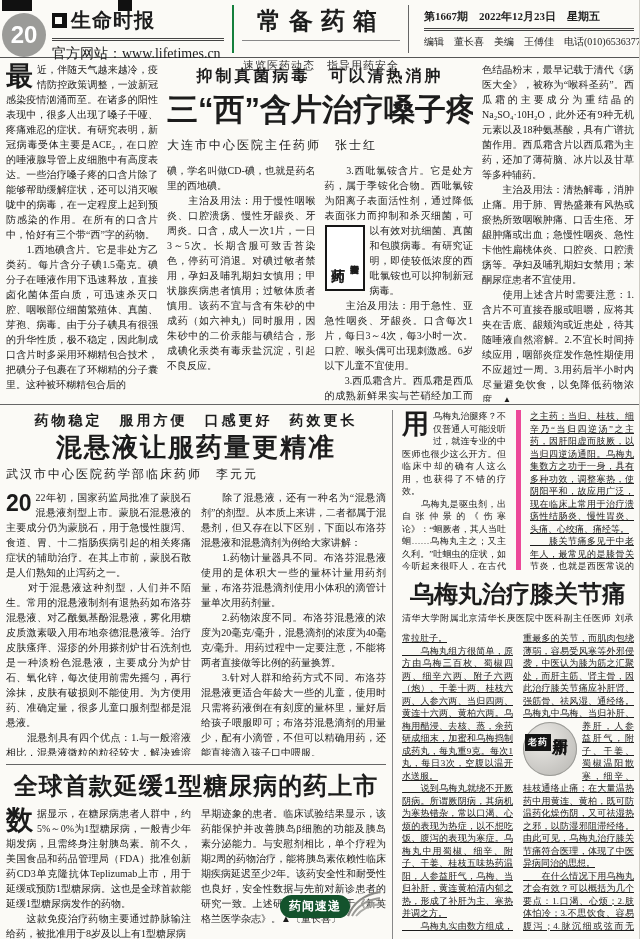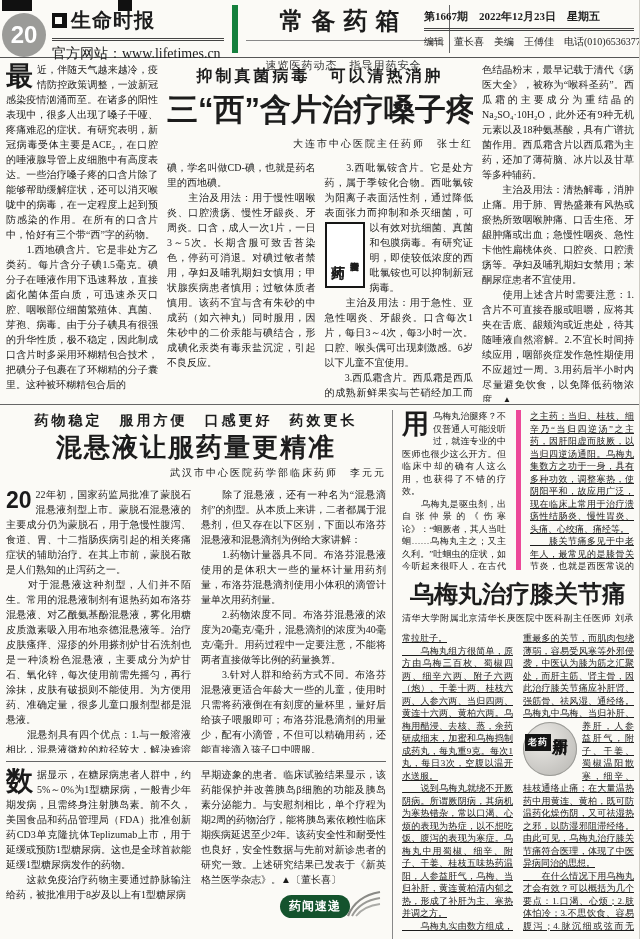--- a/index.html
+++ b/index.html
@@ -21,35 +21,35 @@
     background:#9b9b98; color:#fff; display:flex; align-items:center; justify-content:center;
     font:700 24px "Liberation Sans",sans-serif;
   }
   .mast { position:absolute; left:52px; top:7px; width:172px; }
   .logo-row { display:flex; align-items:center; gap:4px; }
   .logo-icon { width:15px; height:15px; background:#111; position:relative; display:inline-block; }
   .logo-icon::after { content:""; position:absolute; left:3px; top:4px; width:7px; height:7px; background:#fbfaf6; }
   .logo-text { font:700 20px "Liberation Serif",serif; letter-spacing:1px;text-align:center; }
   .site { margin-top:4px; border-top:3px double #444; padding-top:4px; font-size:14px; color:#222; }
   .section-box {
-    position:absolute; left:232px; top:5px; width:218px; height:48px;
-    border-left:6px solid #15803d; border-right:1px solid #666; text-align:center; padding:0 8px;
+    position:absolute; left:232px; top:5px; width:177px; height:48px;
+    border-left:2px solid #15803d; border-right:1px solid #666; text-align:center; padding:0 8px;
   }
   .section-title { font:700 24px "Liberation Sans",sans-serif; letter-spacing:8px; white-space:nowrap; }
   .section-sub { font-size:11px; color:#333; border-top:1px solid #888; margin-top:3px; padding-top:17px; letter-spacing:1px; white-space:nowrap; }
   .issue-box { position:absolute; left:424px; top:9px; width:210px; }
   .issue { font-size:11px; font-weight:600; white-space:nowrap; }
   .staff { margin-top:4px; border-top:3px double #444; padding-top:4px; font-size:10px; white-space:nowrap; }
 
   
   .bt { font-size:10px; line-height:15px; text-align:justify; white-space:pre-wrap; color:#1b1b1b; }
   .bt-sm { font-size:9px; line-height:12.5px; text-align:justify; white-space:pre-wrap; color:#1b1b1b; }
   .dropcap { float:left; font:700 27px/26px "Liberation Serif",serif; margin:1px 4px 0 0; }
   .dropcap-num { float:left; font:700 23px/22px "Liberation Sans",sans-serif; margin:2px 4px 0 0; }
-  .byline { text-align:right; font-size:10px; letter-spacing:2px; color:#222; }
+  .byline { text-align:left; font-size:12px; letter-spacing:2px; color:#222; }
 
   
   #art1 { position:absolute; left:6px; top:62px; width:628px; height:340px; display:flex; gap:9px; }
   .a1side { width:152px; overflow:hidden; }
   .a1center { flex:1; display:flex; flex-direction:column; overflow:hidden; }
   .kicker1 { text-align:center; font:700 16px "Liberation Sans",sans-serif; letter-spacing:3px; margin:4px 0 2px; white-space:nowrap; }
   .title1 { text-align:center; font:900 31px/38px "Liberation Sans",sans-serif; margin:2px 0 8px; white-space:nowrap; }
   #art1 .byline { margin-bottom:9px; }
   .a1cols { display:flex; gap:9px; flex:1; overflow:hidden; }
   .a1cols > p { flex:1; }
@@ -166,20 +166,21 @@
 　　1.药物计量器具不同。布洛芬混悬液使用的是体积大一些的量杯计量用药剂量，布洛芬混悬滴剂使用小体积的滴管计量单次用药剂量。
 　　2.药物浓度不同。布洛芬混悬液的浓度为20毫克/毫升，混悬滴剂的浓度为40毫克/毫升。用药过程中一定要注意，不能将两者直接做等比例的药量换算。
 　　3.针对人群和给药方式不同。布洛芬混悬液更适合年龄大一些的儿童，使用时只需将药液倒在有刻度的量杯里，量好后给孩子喂服即可；布洛芬混悬滴剂的用量少，配有小滴管，不但可以精确用药，还能直接滴入孩子口中喂服。
 　　需要提醒的是，混悬剂久置后药物颗粒会下沉，出现沉淀、分层现象，每次服用前应充分摇匀，以保证药物浓度均匀、剂量准确。▲</p>
       </div>
     </section>
 
     <div id="art2-hr"></div>
 
     <section id="art3">
+      <div class="title3">全球首款延缓1型糖尿病的药上市</div>
       <div class="cols3">
         <p class="bt"><span class="dropcap">数</span><span>据显示，在糖尿病患者人群中，约5%～0%为1型糖尿病，一般青少年期发病，且需终身注射胰岛素。前不久，美国食品和药品管理局（FDA）批准创新药CD3单克隆抗体Teplizumab上市，用于延缓或预防1型糖尿病。这也是全球首款能延缓1型糖尿病发作的药物。
 　　这款免疫治疗药物主要通过静脉输注给药，被批准用于8岁及以上有1型糖尿病</span></p>
         <p class="bt">早期迹象的患者。临床试验结果显示，该药能保护并改善胰岛β细胞的功能及胰岛素分泌能力。与安慰剂相比，单个疗程为期2周的药物治疗，能将胰岛素依赖性临床期疾病延迟至少2年。该药安全性和耐受性也良好，安全性数据与先前对新诊患者的研究一致。上述研究结果已发表于《新英格兰医学杂志》。▲〔董长喜〕</p>
       </div>
     </section>
 
     <div class="news-badge">
       <span class="news-pill">药闻速递</span>
       <svg class="news-wing" width="36" height="28" viewBox="0 0 36 28">

